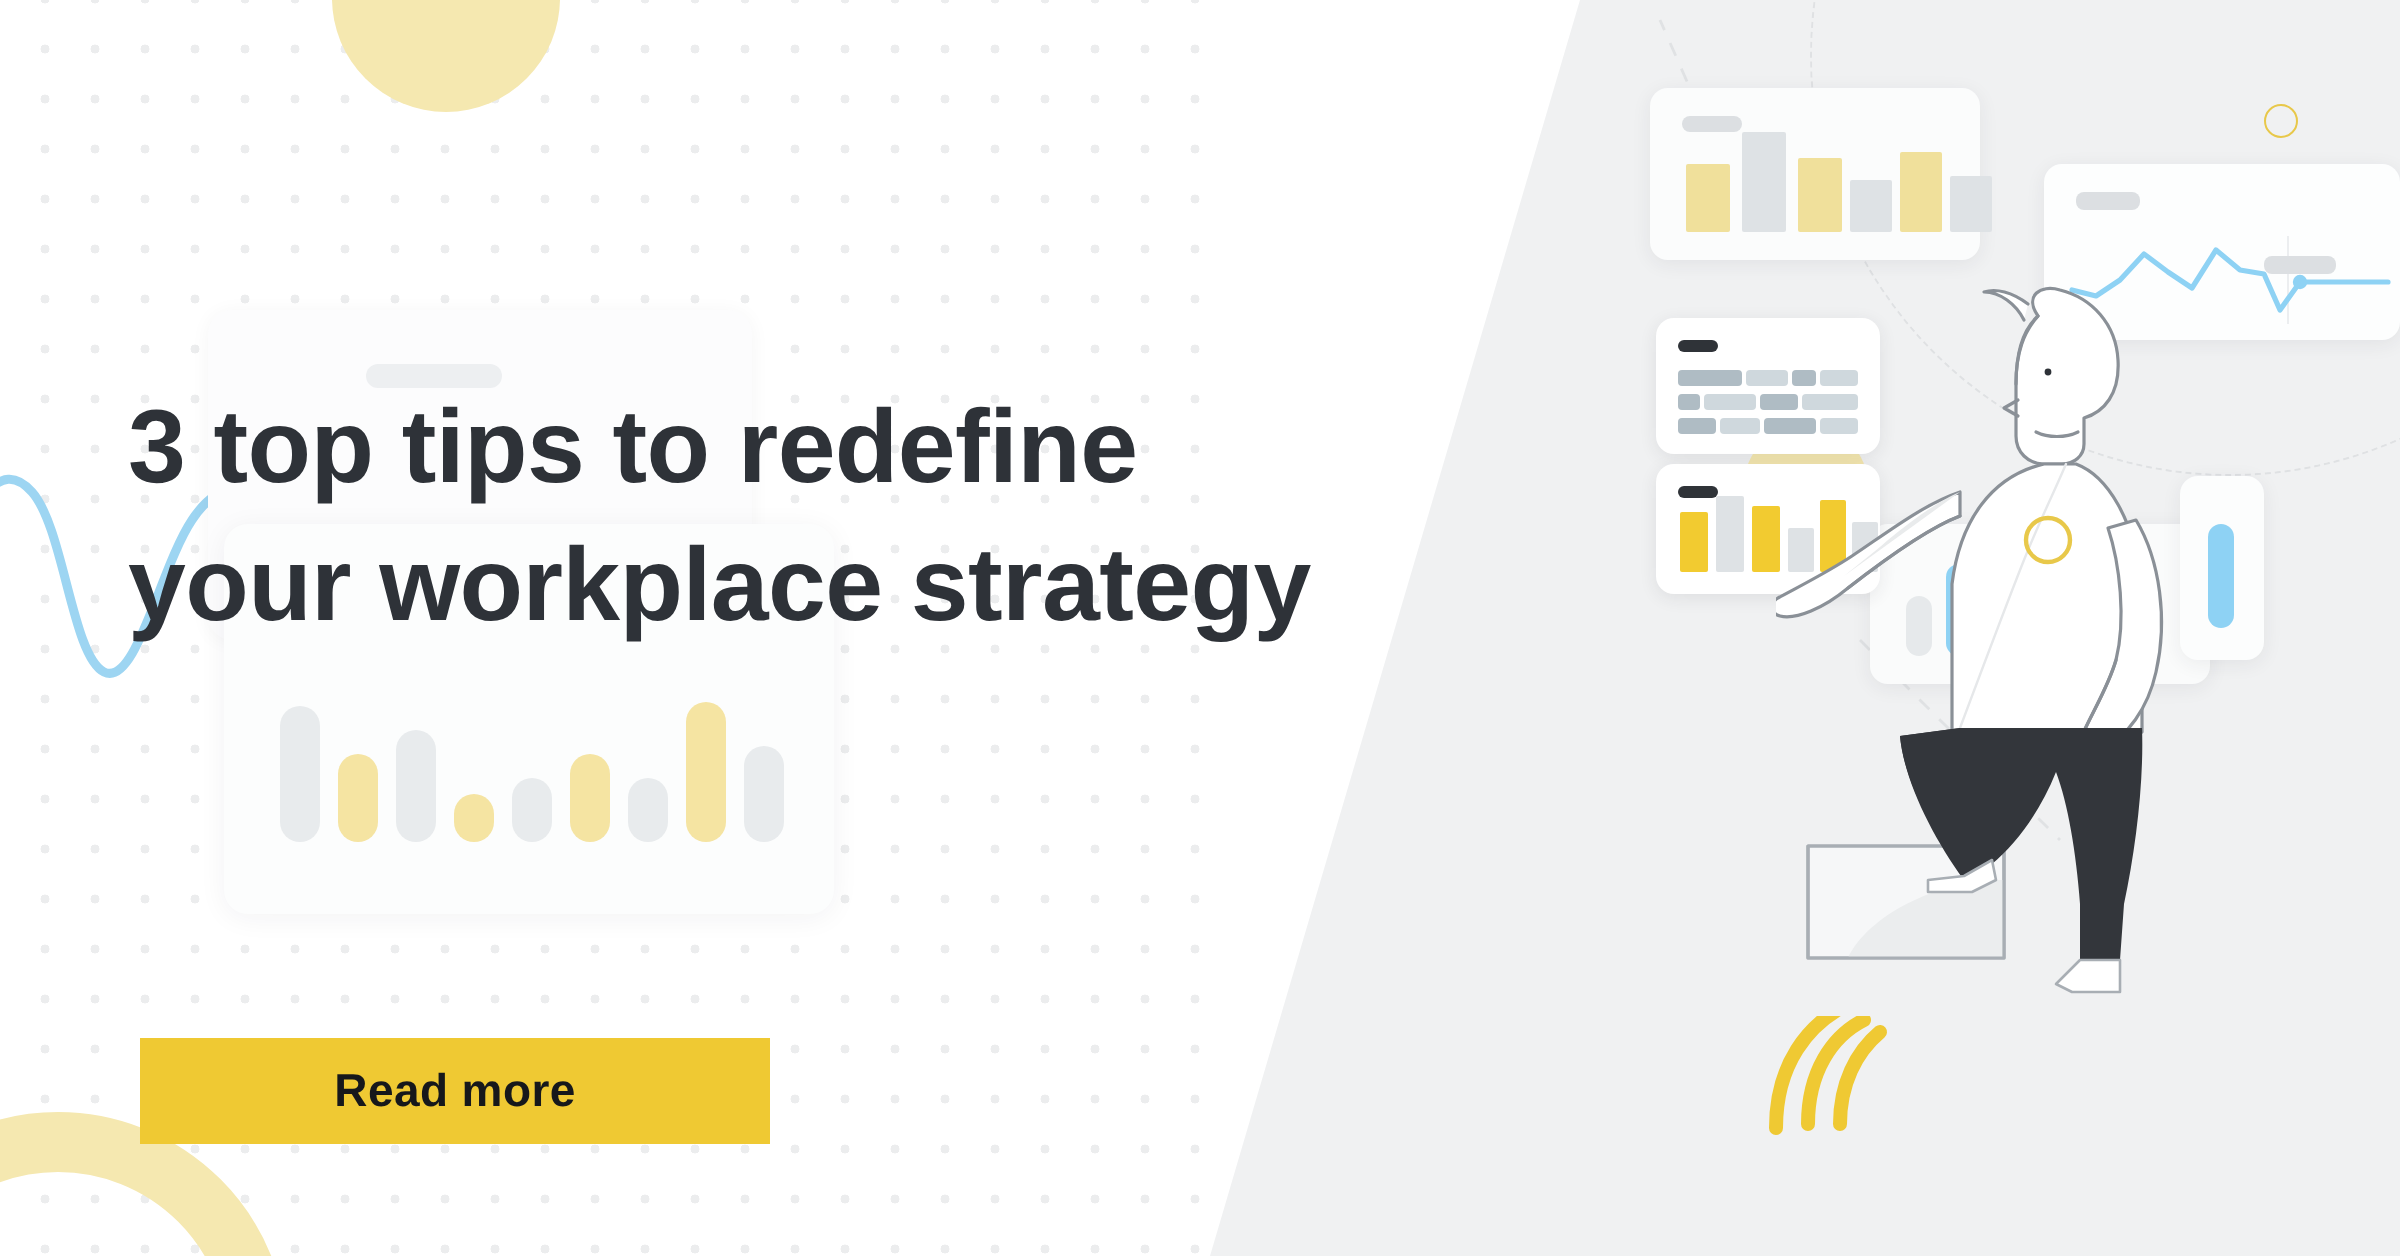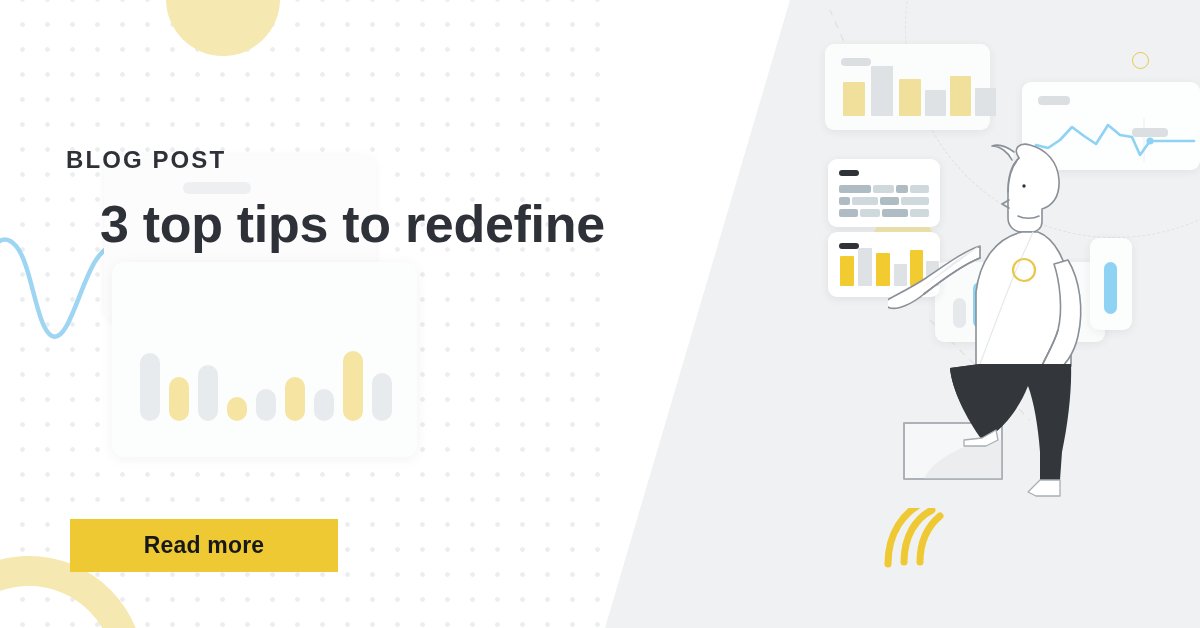--- a/index.html
+++ b/index.html
@@ -55,27 +55,27 @@
 
   
   .kicker {
     position:absolute; left:66px; top:146px;
     font-size:24px; font-weight:600; letter-spacing:2.1px;
     color:#2E3238;
   }
   .headline {
     position:absolute; left:64px; top:190px; width:700px;
     font-size:52px; font-weight:600; line-height:69px;
-    color:#2E3238; letter-spacing:-0.3px;margin-left:36px;
+    color:#2E3238; letter-spacing:-0.3px;
   }
   .headline .l2 { display:block; }
 
   
   .cta {
-    position:absolute; left:70px; top:519px; width:268px; height:53px;
+    position:absolute; left:70px; top:519px; width:315px; height:53px;
     background:#EFC933; border:none; color:#16181B;
     font-family:"Liberation Sans", sans-serif;
     font-size:23px; font-weight:700; letter-spacing:.2px;
     cursor:pointer;
   }
 
   
   .dashed-circle {
     position:absolute; left:905px; top:-182px; width:420px; height:420px;
     border-radius:50%; border:1.5px dashed #DFE1E3;
@@ -156,23 +156,23 @@
     <div class="gbar" style="left:57px;  height:44px; background:#F5E4A2;"></div>
     <div class="gbar" style="left:86px;  height:56px; background:#E8EBED;"></div>
     <div class="gbar" style="left:115px; height:24px; background:#F5E4A2;"></div>
     <div class="gbar" style="left:144px; height:32px; background:#E8EBED;"></div>
     <div class="gbar" style="left:173px; height:44px; background:#F5E4A2;"></div>
     <div class="gbar" style="left:202px; height:32px; background:#E8EBED;"></div>
     <div class="gbar" style="left:231px; height:70px; background:#F5E4A2;"></div>
     <div class="gbar" style="left:260px; height:48px; background:#E8EBED;"></div>
   </div>
 
-  <div class="kicker">BLOG POST</div>
   <div class="headline">
     <span class="l1">3 top tips to redefine</span>
+    <span class="l2">your workplace strategy</span>
   </div>
 
   <button class="cta">Read more</button>
 
   <div class="dashed-circle"></div>
   <div class="dot-marker"></div>
 
   <svg class="dashed-line" viewBox="0 0 420 520">
     <path d="M86,92 L50,10" stroke="#E0E2E4" stroke-width="1.4" stroke-dasharray="7 7" fill="none"></path>
     <path d="M86,168 L56,240" stroke="#E0E2E4" stroke-width="1.4" stroke-dasharray="7 7" fill="none"></path>

